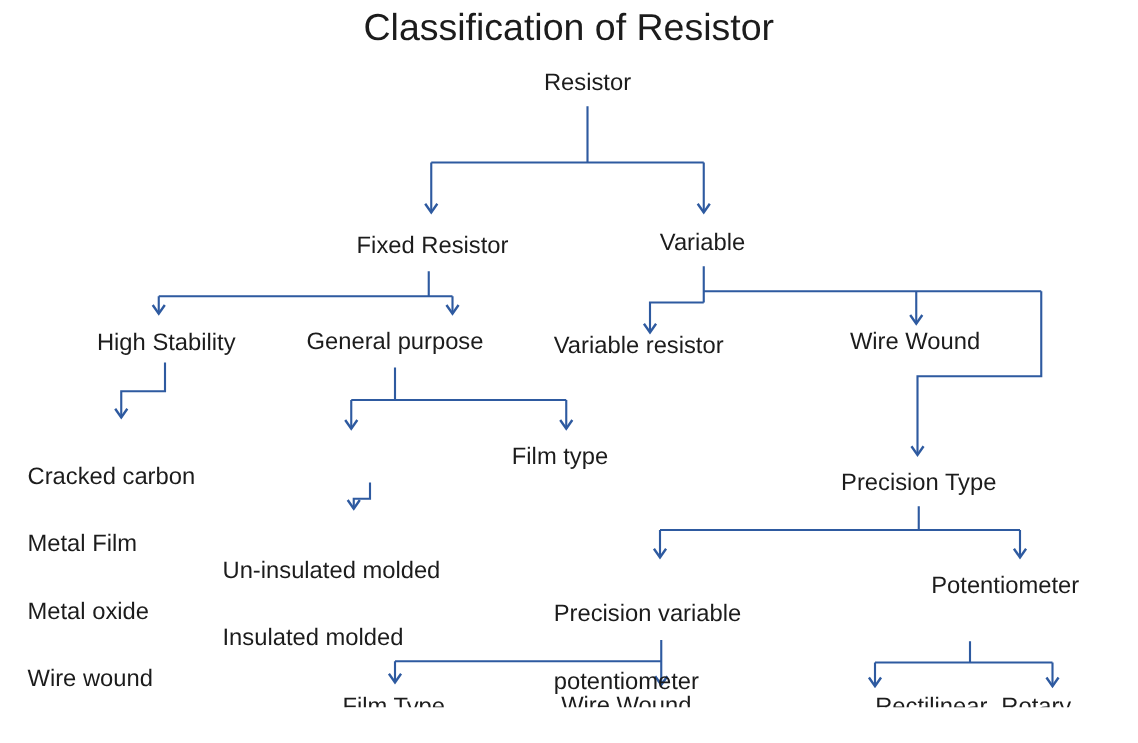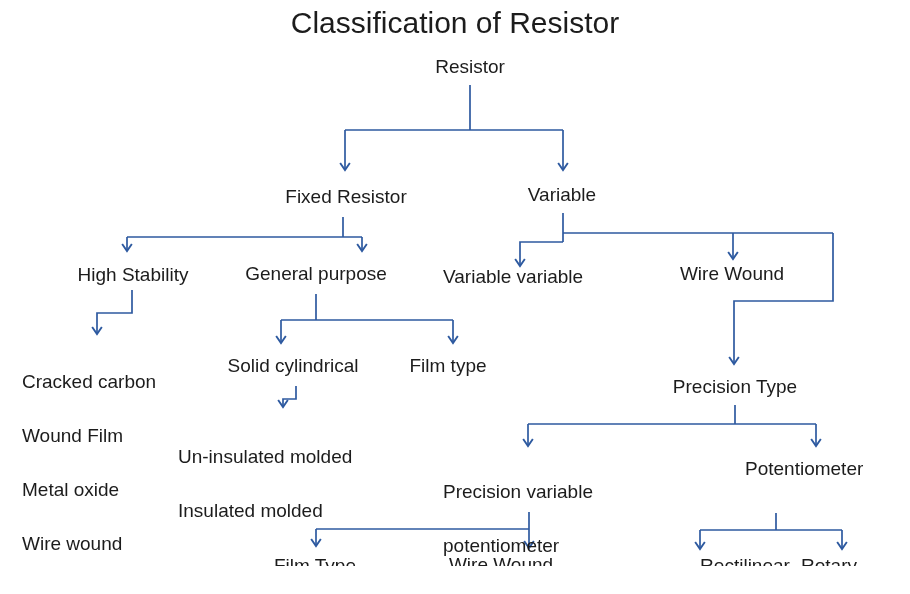--- a/index.html
+++ b/index.html
@@ -82,33 +82,32 @@
 
   <div class="lbl ctr" style="left:346px;top:186px">Fixed Resistor</div>
 
   <div class="lbl ctr" style="left:562px;top:184px">Variable</div>
 
   <div class="lbl ctr" style="left:133px;top:264px">High Stability</div>
 
   <div class="lbl ctr" style="left:316px;top:263px">General purpose</div>
 
   <div class="lbl multi lh29" style="left:443px;top:262px">
-    <div>Variable variable</div>
+    <div>Variable resistor</div>
   </div>
 
   <div class="lbl ctr" style="left:732px;top:263px">Wire Wound</div>
 
   <div class="lbl multi lh30" style="left:22px;top:343px">
     <div>Cracked carbon</div>
-    <div>Wound Film</div>
+    <div>Metal Film</div>
     <div>Metal oxide</div>
     <div>Wire wound</div>
   </div>
 
-  <div class="lbl ctr" style="left:293px;top:355px">Solid cylindrical</div>
 
   <div class="lbl ctr" style="left:448px;top:355px">Film type</div>
 
   <div class="lbl multi lh30" style="left:178px;top:418px">
     <div>Un-insulated molded</div>
     <div>Insulated molded</div>
   </div>
 
   <div class="lbl ctr" style="left:735px;top:376px">Precision Type</div>
 

